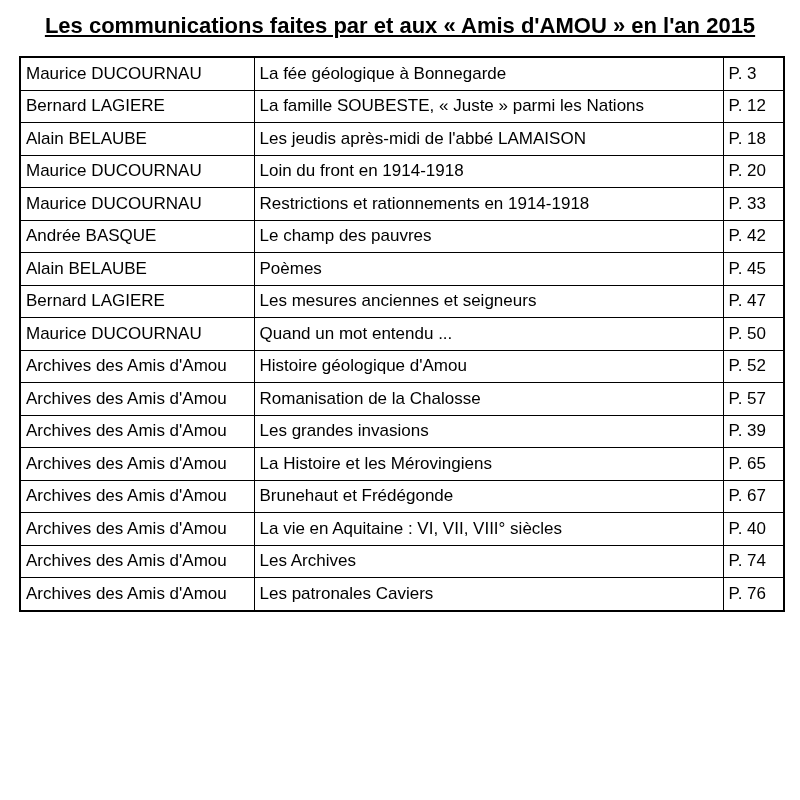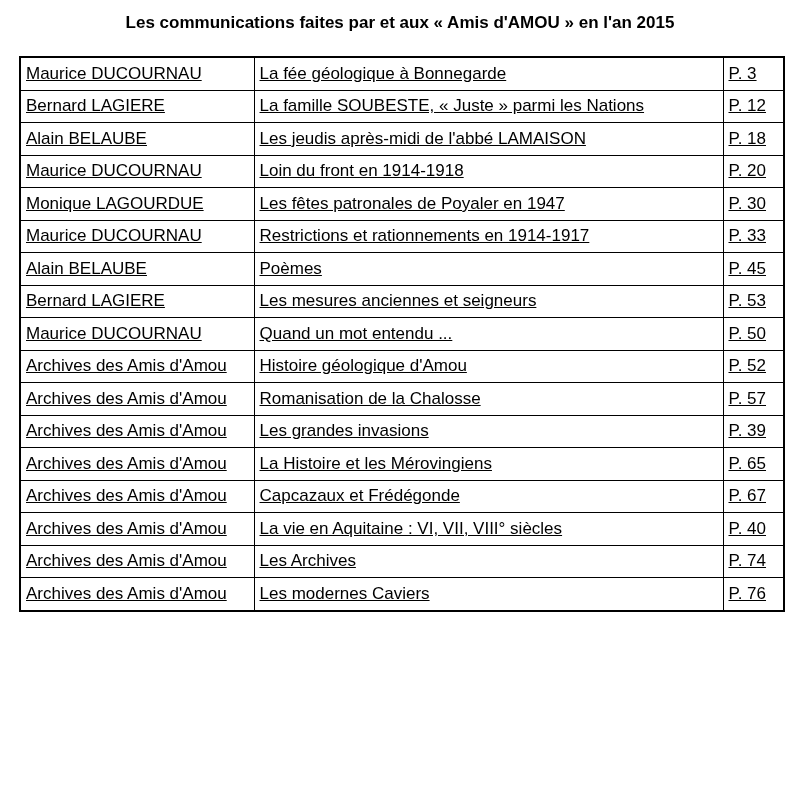--- a/index.html
+++ b/index.html
@@ -15,34 +15,34 @@
   .page {
     position: relative;
     width: 800px;
     height: 800px;
     background: #ffffff;
     overflow: hidden;
   }
   .doc-title {
     margin-top: 13px;
     text-align: center;
-    font-size: 17px;
+    font-size: 22px;
     font-weight: bold;
     letter-spacing: 0px;
+    text-decoration: underline;
   }
   table.toc {
     position: absolute;
     left: 19px;
     top: 56px;
     width: 764px;
     border-collapse: collapse;
     table-layout: fixed;
     border: 2px solid #000000;
     font-size: 17px;
-    text-decoration: underline;
   }
   table.toc td {
     border: 1px solid #000000;
     height: 31.5px;
     padding: 0 4px 0 5px;
     white-space: nowrap;
     overflow: hidden;
     vertical-align: middle;
   }
   col.c-author { width: 234px; }
@@ -76,38 +76,38 @@
           <td>Alain BELAUBE</td>
           <td>Les jeudis après-midi de l'abbé LAMAISON</td>
           <td>P. 18</td>
         </tr>
         <tr>
           <td>Maurice DUCOURNAU</td>
           <td>Loin du front en 1914-1918</td>
           <td>P. 20</td>
         </tr>
         <tr>
-          <td>Monique LAGOURDUE</td>
-          <td>Les fêtes patronales de Poyaler en 1947</td>
-          <td>P. 30</td>
+          <td>Maurice DUCOURNAU</td>
+          <td>Restrictions et rationnements en 1914-1918</td>
+          <td>P. 33</td>
         </tr>
         <tr>
-          <td>Maurice DUCOURNAU</td>
-          <td>Restrictions et rationnements en 1914-1917</td>
-          <td>P. 33</td>
+          <td>Andrée BASQUE</td>
+          <td>Le champ des pauvres</td>
+          <td>P. 42</td>
         </tr>
         <tr>
           <td>Alain BELAUBE</td>
           <td>Poèmes</td>
           <td>P. 45</td>
         </tr>
         <tr>
           <td>Bernard LAGIERE</td>
           <td>Les mesures anciennes et seigneurs</td>
-          <td>P. 53</td>
+          <td>P. 47</td>
         </tr>
         <tr>
           <td>Maurice DUCOURNAU</td>
           <td>Quand un mot entendu ...</td>
           <td>P. 50</td>
         </tr>
         <tr>
           <td>Archives des Amis d'Amou</td>
           <td>Histoire géologique d'Amou</td>
           <td>P. 52</td>
@@ -122,33 +122,33 @@
           <td>Les grandes invasions</td>
           <td>P. 39</td>
         </tr>
         <tr>
           <td>Archives des Amis d'Amou</td>
           <td>La Histoire et les Mérovingiens</td>
           <td>P. 65</td>
         </tr>
         <tr>
           <td>Archives des Amis d'Amou</td>
-          <td>Capcazaux et Frédégonde</td>
+          <td>Brunehaut et Frédégonde</td>
           <td>P. 67</td>
         </tr>
         <tr>
           <td>Archives des Amis d'Amou</td>
           <td>La vie en Aquitaine : VI, VII, VIII° siècles</td>
           <td>P. 40</td>
         </tr>
         <tr>
           <td>Archives des Amis d'Amou</td>
           <td>Les Archives</td>
           <td>P. 74</td>
         </tr>
         <tr>
           <td>Archives des Amis d'Amou</td>
-          <td>Les modernes Caviers</td>
+          <td>Les patronales Caviers</td>
           <td>P. 76</td>
         </tr>
       </tbody>
   </table>
 </div>
 
 </body></html>

